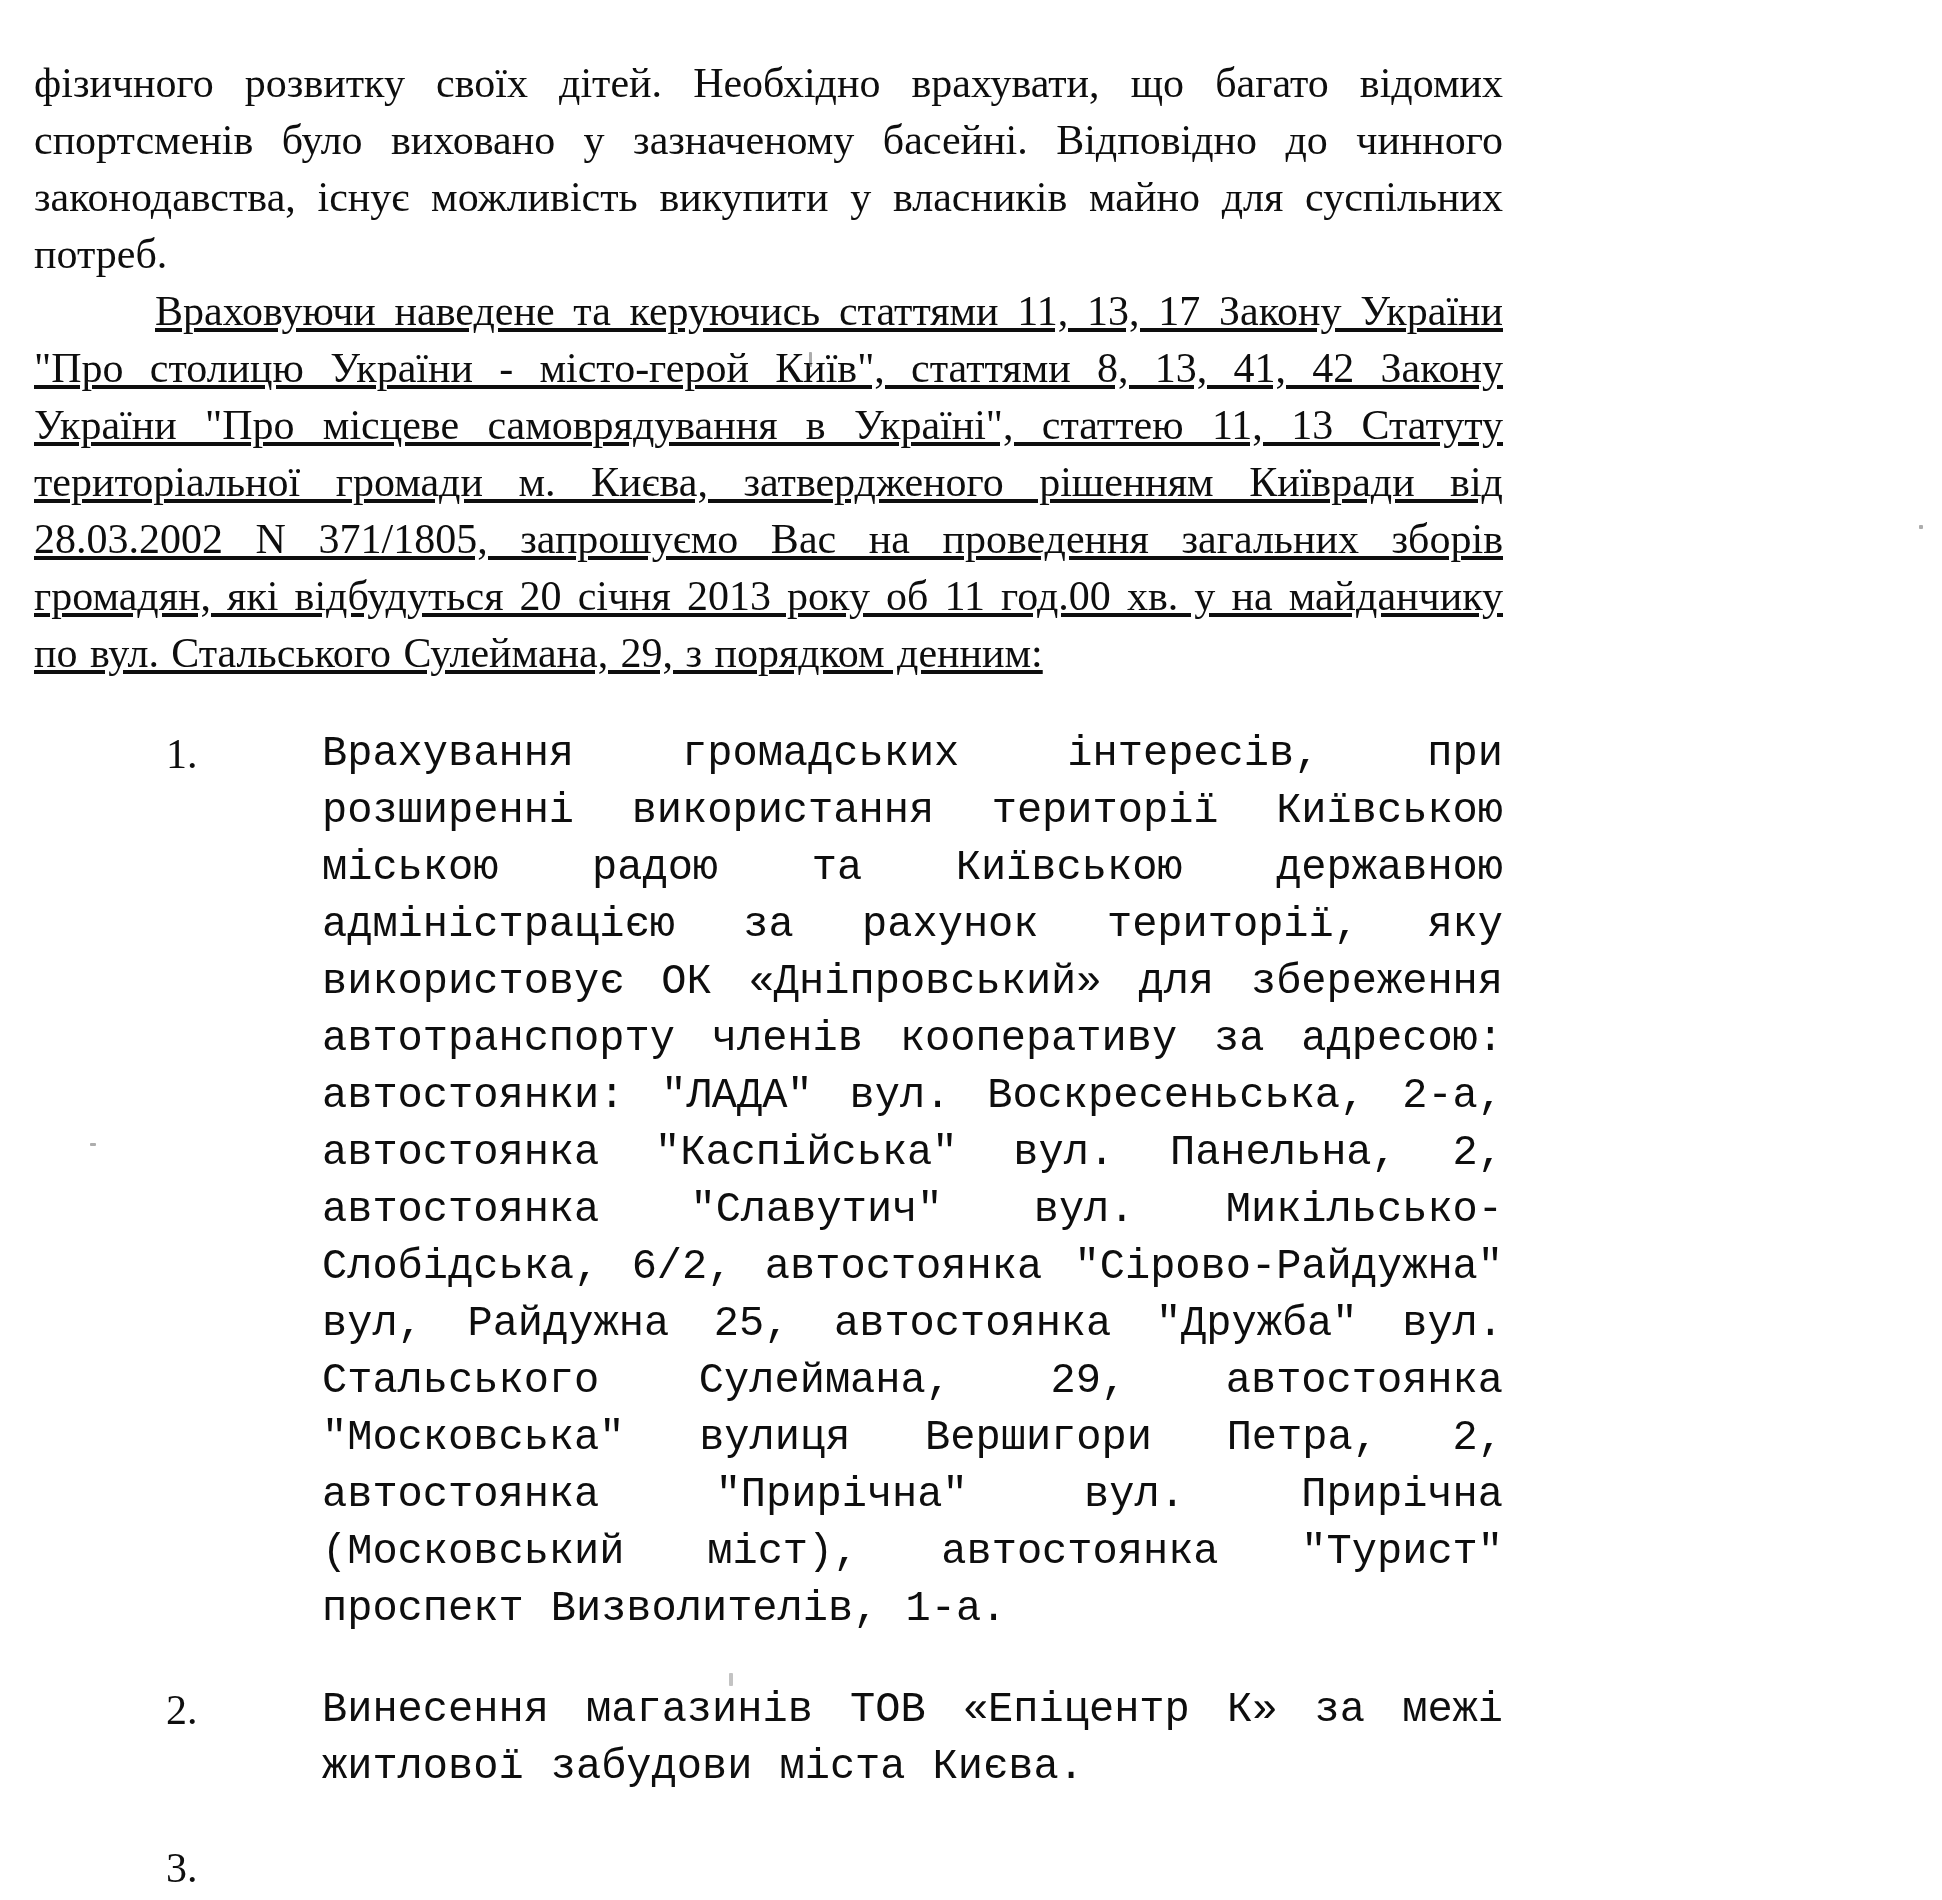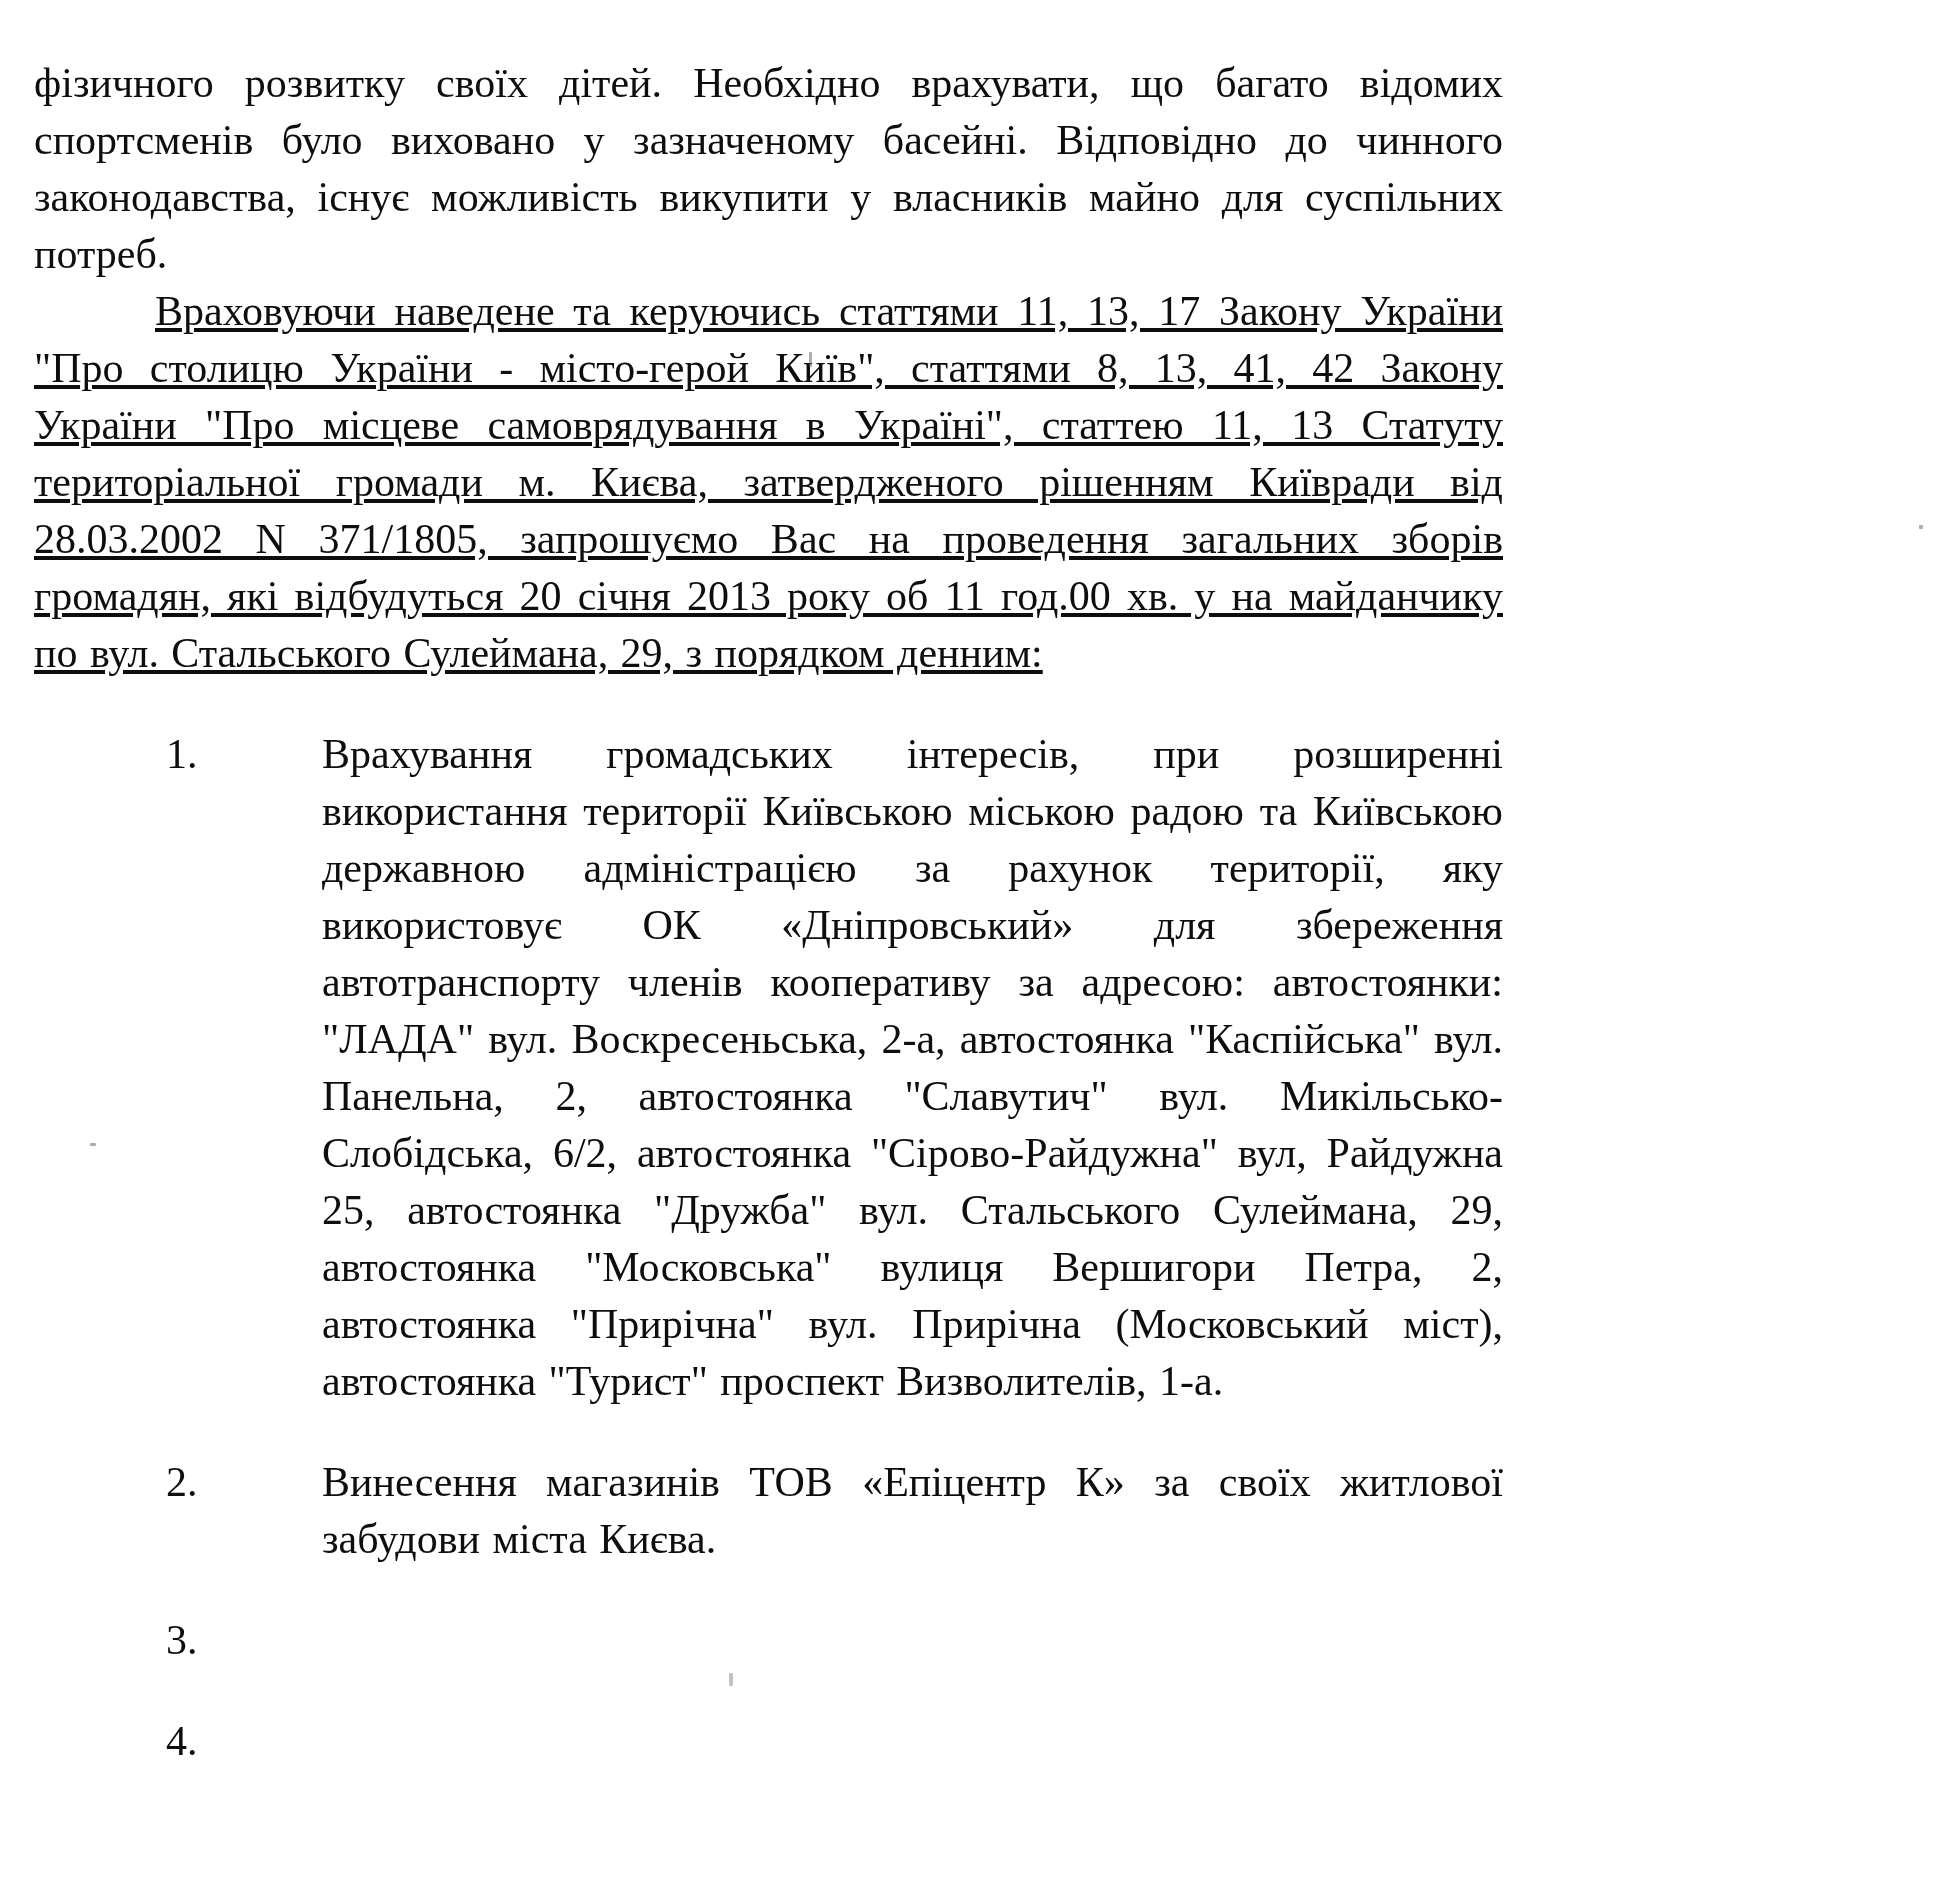--- a/index.html
+++ b/index.html
@@ -43,20 +43,21 @@
     margin-bottom: 0;
   }
   .agenda-num {
     flex: 0 0 156px;
     width: 156px;
     text-align: left;
   }
   .agenda-text {
     flex: 1 1 auto;
     text-align: justify;
+    font-family: Liberation Mono, monospace;
   }
   
   .speck {
     position: absolute;
     background: #6a6a6a;
     opacity: 0.55;
     border-radius: 0.9px;
   }
   .speck.s1 { left: 809px; top: 352px; width: 2.8px;  height: 15px; }
   .speck.s2 { left: 90px;  top: 1143px; width: 5.7px; height: 2.8px;  }
@@ -74,21 +75,21 @@
 
   <ol class="agenda">
 
     <li class="agenda-item">
       <span class="agenda-num">1.</span>
       <span class="agenda-text">Врахування громадських інтересів, при розширенні використання території Київською міською радою та Київською державною адміністрацією за рахунок території, яку використовує ОК «Дніпровський» для збереження автотранспорту членів кооперативу за адресою: автостоянки: "ЛАДА" вул. Воскресеньська, 2-а, автостоянка "Каспійська" вул. Панельна, 2, автостоянка "Славутич" вул. Микільсько-Слобідська, 6/2, автостоянка "Сірово-Райдужна" вул, Райдужна 25, автостоянка "Дружба" вул. Стальського Сулеймана, 29, автостоянка "Московська" вулиця Вершигори Петра, 2, автостоянка "Прирічна" вул. Прирічна (Московський міст), автостоянка "Турист" проспект Визволителів, 1-а.</span>
     </li>
 
     <li class="agenda-item">
       <span class="agenda-num">2.</span>
-      <span class="agenda-text">Винесення магазинів ТОВ «Епіцентр К» за своїх житлової забудови міста Києва.</span>
+      <span class="agenda-text">Винесення магазинів ТОВ «Епіцентр К» за межі житлової забудови міста Києва.</span>
     </li>
 
     <li class="agenda-item">
       <span class="agenda-num">3.</span>
     </li>
 
     <li class="agenda-item">
       <span class="agenda-num">4.</span>
     </li>
 

